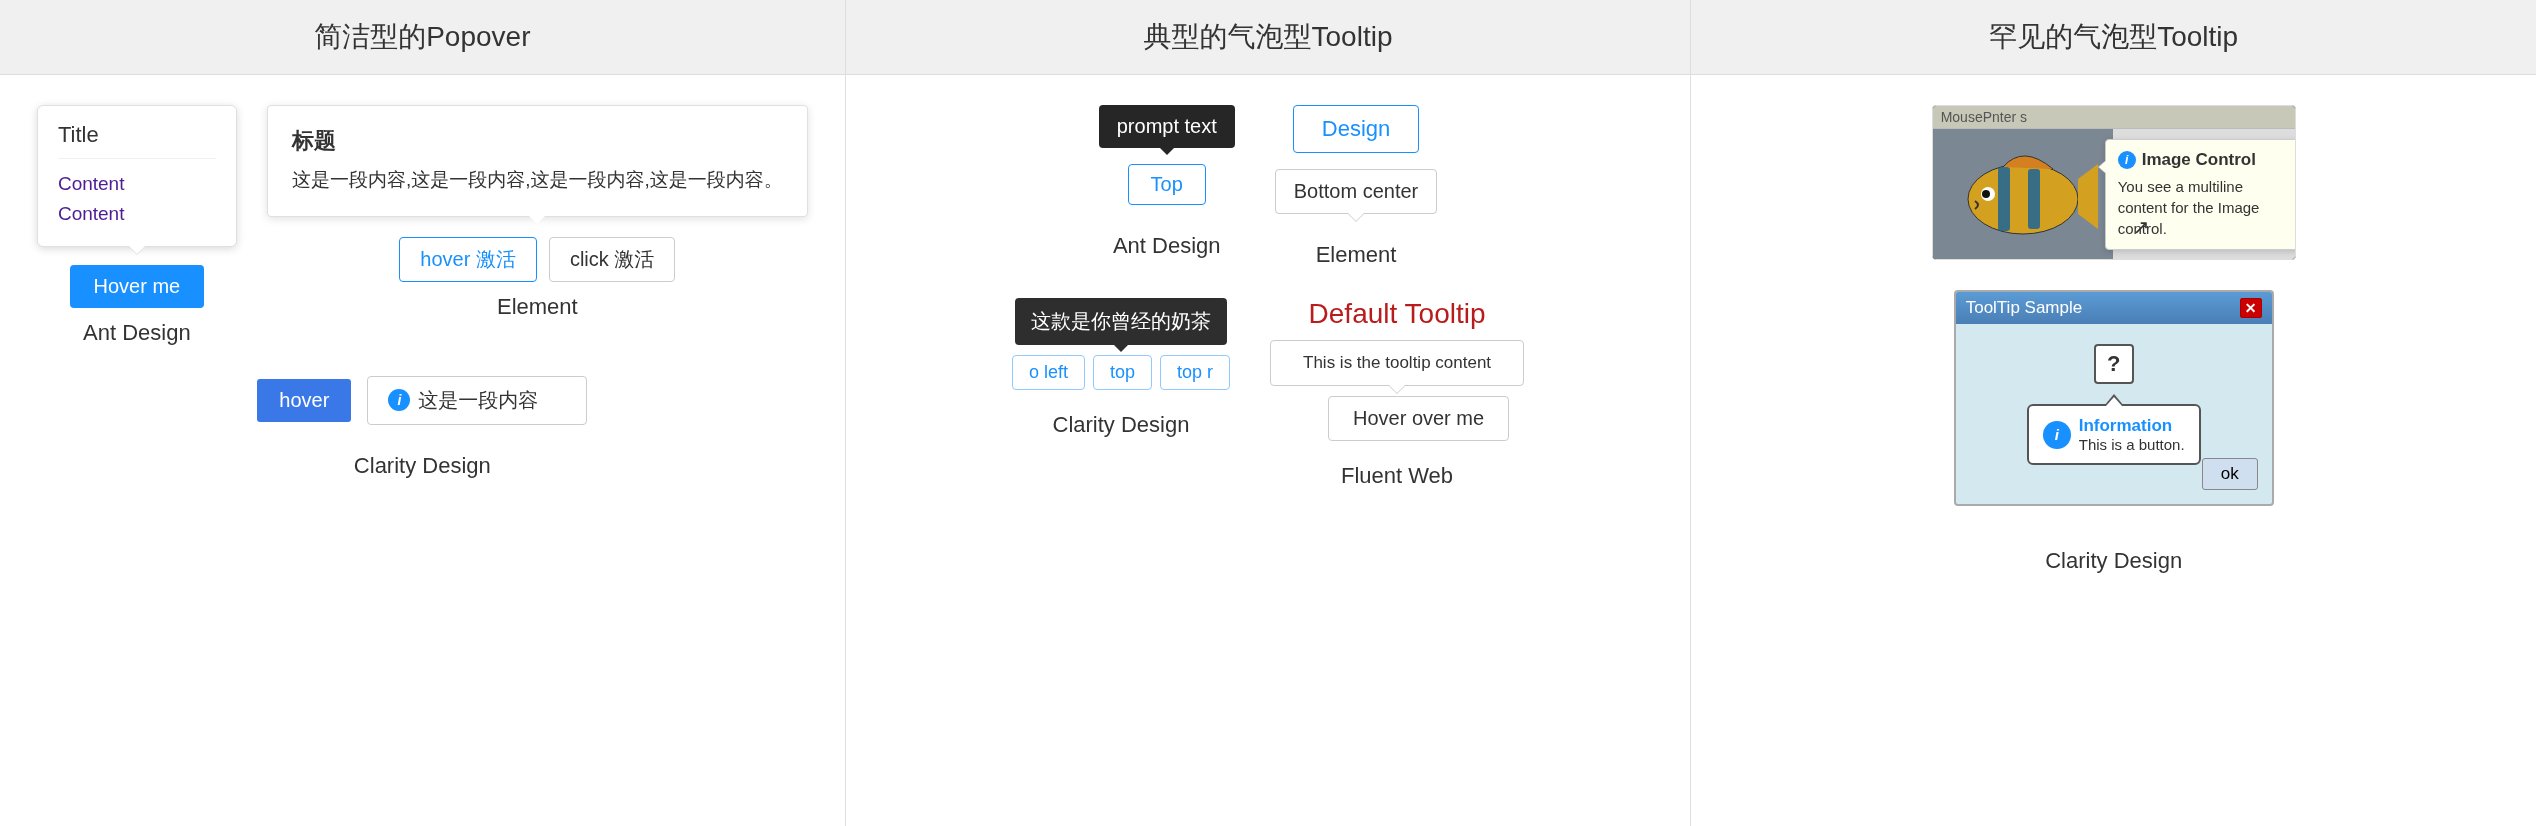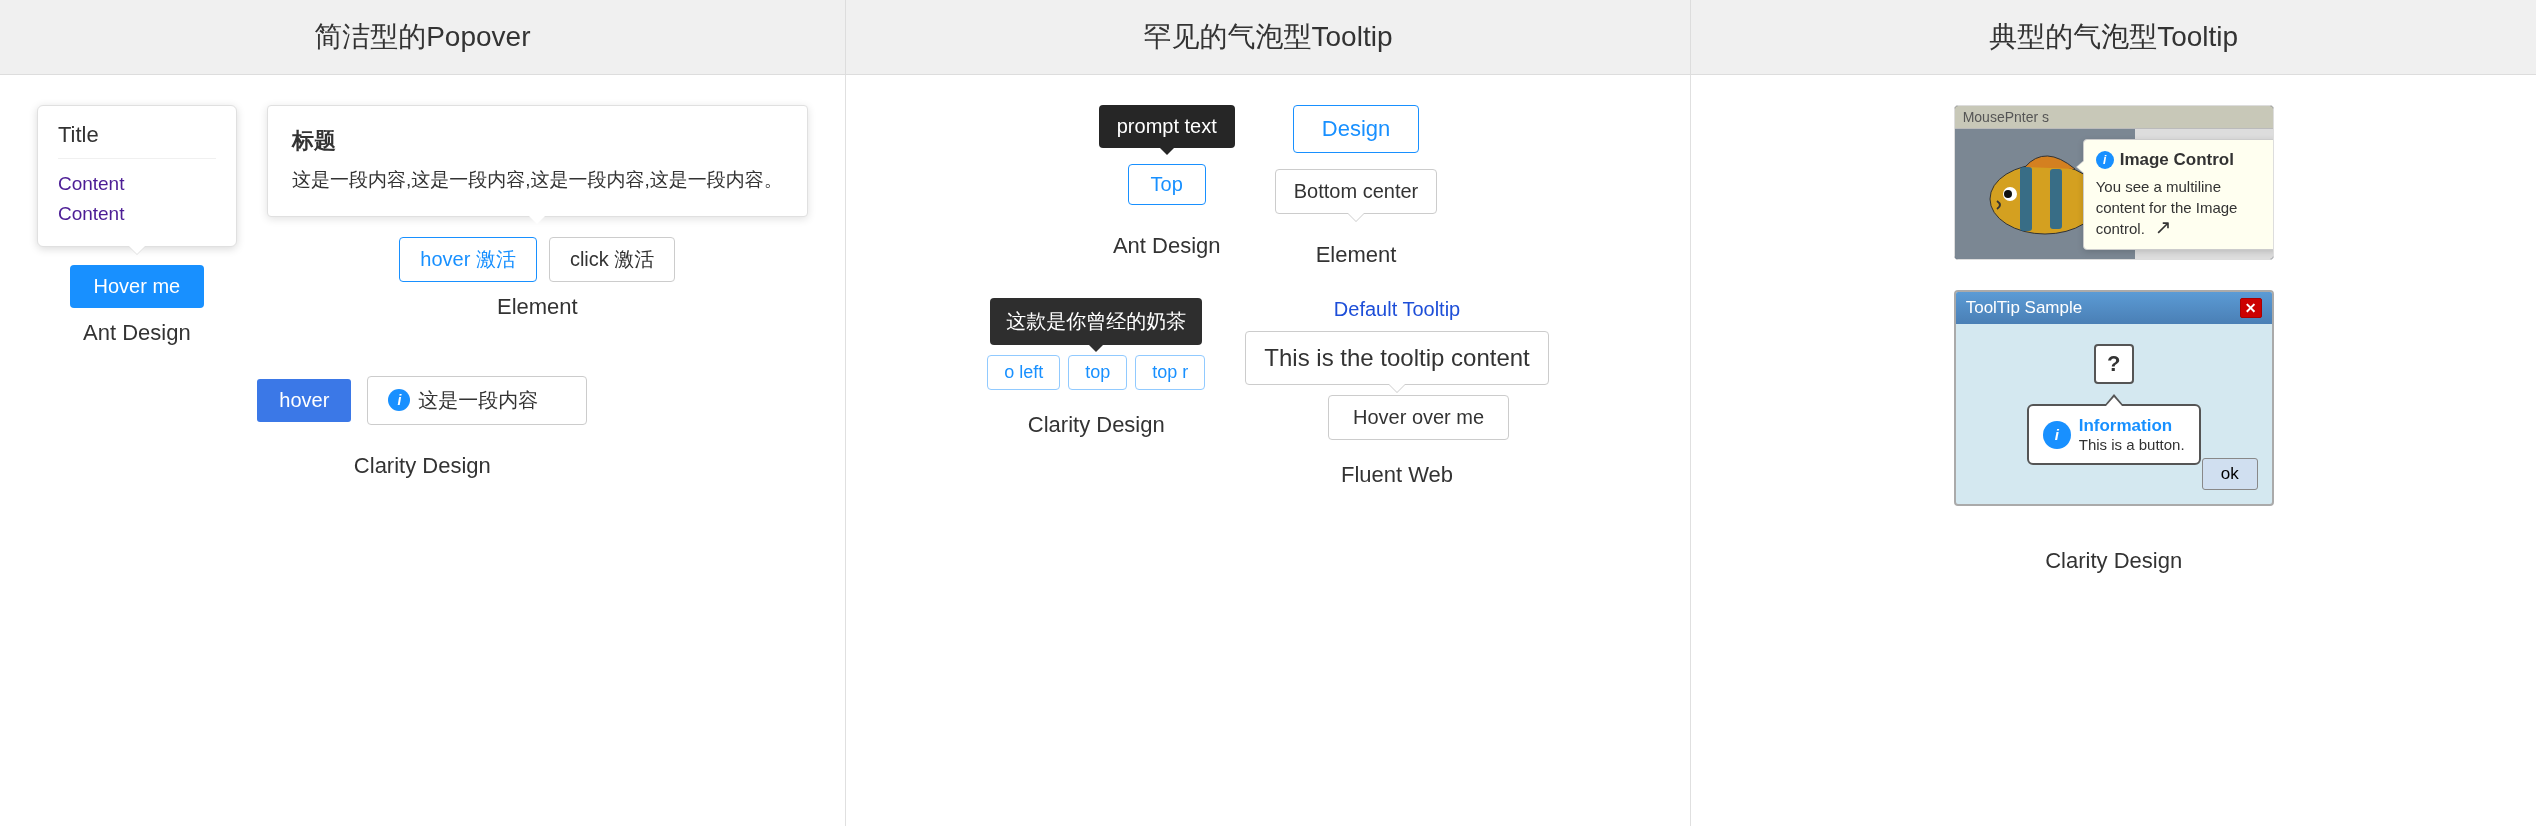--- a/index.html
+++ b/index.html
@@ -396,30 +396,30 @@
     }
 
     .fluent-tooltip-demo {
       display: flex;
       flex-direction: column;
       align-items: center;
       gap: 10px;
     }
 
     .default-tooltip-label {
-      font-size: 20px;
-      color: #1d4ed8;
+      font-size: 28px;
+      color: #b91c1c;
     }
 
     .tooltip-content-box {
       background: white;
       border: 1px solid #ccc;
       border-radius: 4px;
-      padding: 12px 18px;
-      font-size: 24px;
+      padding: 12px 32px;
+      font-size: 17px;
       color: #333;
       position: relative;
       white-space: nowrap;
     }
 
     .tooltip-content-box::after {
       content: '';
       position: absolute;
       bottom: -8px;
       left: 50%;
@@ -451,21 +451,21 @@
       font-weight: 500;
       margin-left: 43px;
     }
 
     .screenshot-card {
       background: #0f172a;
       border: 1px solid #ddd;
       border-radius: 4px;
       overflow: hidden;
       position: relative;
-      width: 320px;
+      width: 364px;
     }
 
     .fish-image {
       width: 180px;
       height: 130px;
       background: linear-gradient(135deg, #6b8cba 0%, #4a6f99 30%, #8b7355 60%, #5a4a2a 100%);
       position: relative;
       overflow: hidden;
       display: inline-block;
       vertical-align: top;
@@ -679,22 +679,22 @@
       padding: 5px 18px;
       font-size: 17px;
       cursor: pointer;
     }
   </style>
 </head>
 <body>
 
 <div class="header-row">
   <div class="header-cell">简洁型的Popover</div>
+  <div class="header-cell">典型的气泡型Tooltip</div>
   <div class="header-cell">罕见的气泡型Tooltip</div>
-  <div class="header-cell">典型的气泡型Tooltip</div>
 </div>
 
 <div class="content-row">
 
   <div class="panel">
 
     <div class="panel1-top">
 
       <div class="popover-ant">
         <div class="popover-box">

